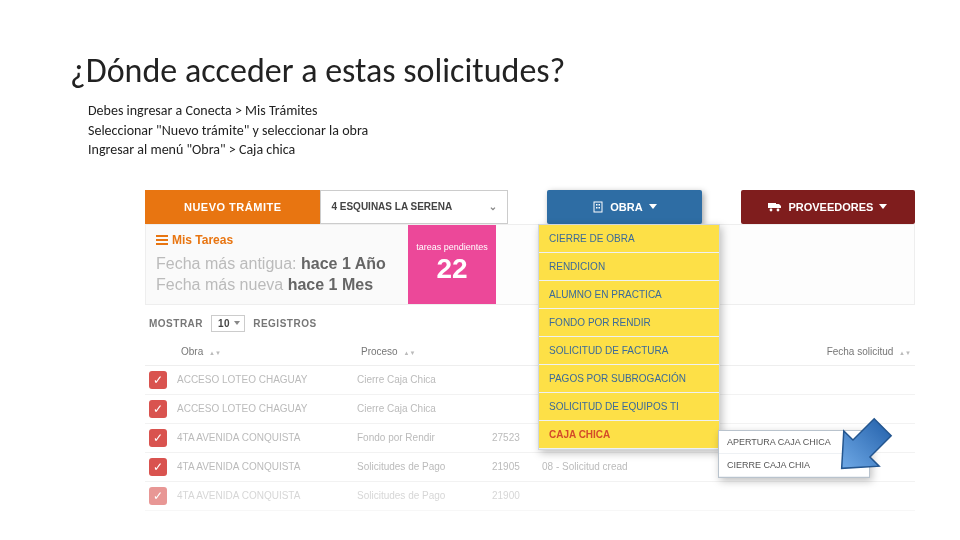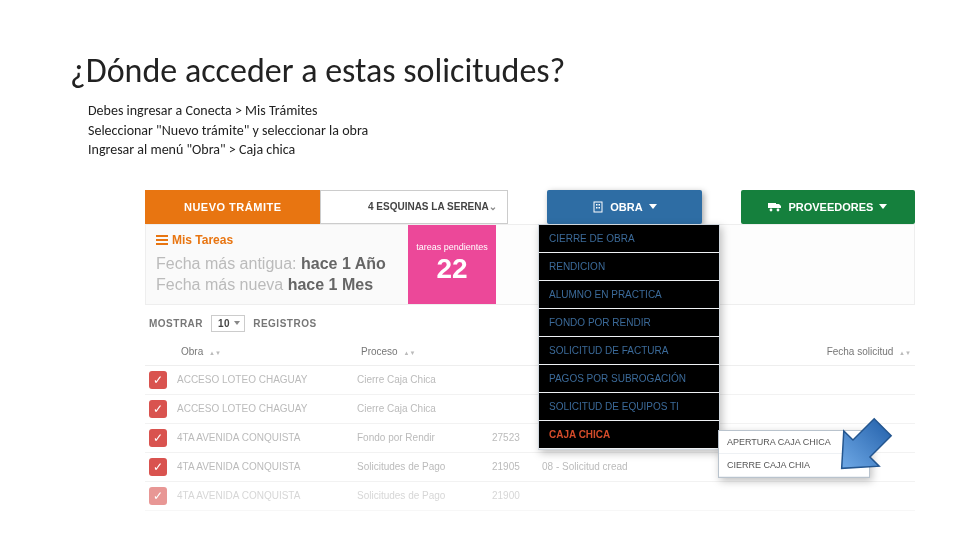--- a/index.html
+++ b/index.html
@@ -53,21 +53,21 @@
     display: flex;
     align-items: center;
     justify-content: center;
     width: 180px;
   }
   .sel-obra {
     background: #fff;
     border: 1px solid #ccc;
     display: flex;
     align-items: center;
-    justify-content: flex-end;
+    justify-content: space-between;
     padding: 0 10px;
     width: 170px;
     font-weight: bold;
     font-size: 10px;
     color: #444;
   }
   .gap1 { width: 40px; }
   .pill {
     display: flex;
     align-items: center;
@@ -81,21 +81,21 @@
   }
   .pill-obra {
     background: #2e6da4;
     color: #fff;
     width: 130px;
     border: none;
     box-shadow: 2px 2px 6px rgba(0,0,0,0.35);
   }
   .gap2 { width: 40px; }
   .pill-prov {
-    background: #15803d;
+    background: #7f1d1d;
     color: #fff;
     width: 150px;
   }
   .gap3 { flex: 1; background:#f5f5f5; border-top:1px solid #ddd; border-bottom:1px solid #ddd; }
   .caret-d {
     width: 0; height: 0; border-left: 4px solid transparent;
     border-right: 4px solid transparent; border-top: 5px solid currentColor;
   }
   .chev { font-size:10px; color:#888; }
 
@@ -191,21 +191,21 @@
     width: 180px;
     background: #fff;
     border: 1px solid #cfd6dd;
     box-shadow: 2px 3px 8px rgba(0,0,0,0.25);
   }
   .obra-dd .item {
     padding: 8px 10px;
     font-size: 10px;
     color: #3b6a99;
     border-bottom: 1px solid #eef1f4;
-    background: #000000;
+    background: #fde047;
   }
   .obra-dd .item.selected {
     color: #d44b2a;
     font-weight: bold;
   }
 
   
   .sub-dd {
     position: absolute;
     left: 573px;

